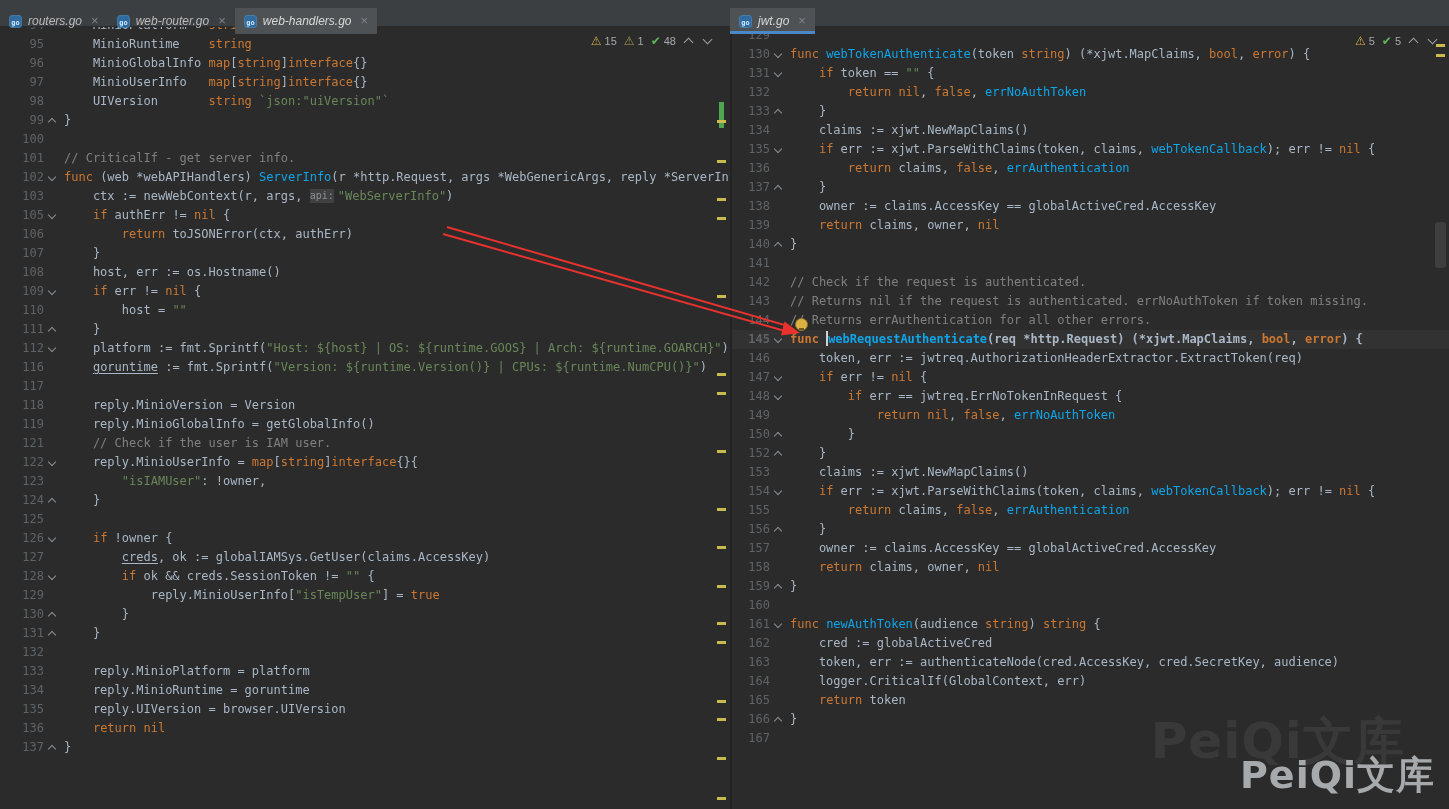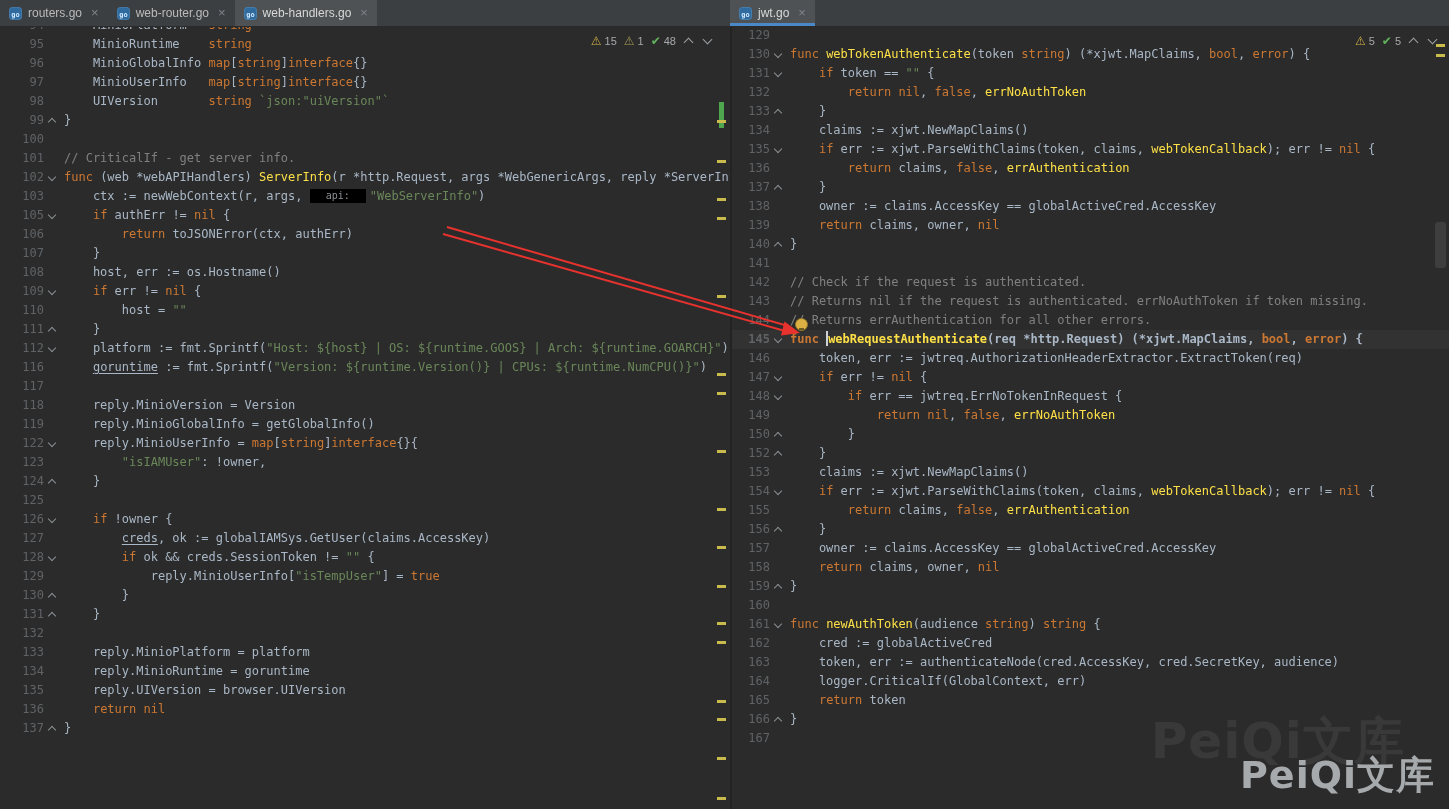--- a/index.html
+++ b/index.html
@@ -2,24 +2,24 @@
 <html><head>
 <meta charset="utf-8">
 <style>
   html,body{margin:0;padding:0;background:#1f2123;}
   body{width:1449px;height:809px;position:relative;overflow:hidden;
        font-family:"Liberation Sans",sans-serif;-webkit-font-smoothing:antialiased;}
 
   
   .tabbar{position:absolute;left:0;top:0;width:1449px;height:26px;background:#3c3f41;
           border-bottom:1px solid #2a2a2a;z-index:20;}
-  .tabs{position:absolute;top:0;height:22px;display:flex;}
+  .tabs{position:absolute;top:8px;height:22px;display:flex;}
   .tab{height:26px;display:flex;align-items:center;padding:0 9px;box-sizing:border-box;
        color:#bbbbbb;font-size:12px;cursor:default;}
-  .tab .tab-label{margin:0 2px 0 6px;}
+  .tab .tab-label{margin:0 2px 0 6px;font-style:italic;}
   .tab .tab-close{color:#7f848a;font-size:13px;margin-left:7px;line-height:26px;}
   .tab.active{background:#4e5254;color:#d8d8d8;}
   .tab.focused{box-shadow:inset 0 -3px 0 #4a88c7;}
   .go-ico{display:flex;align-items:center;}
 
   
   .pane{position:absolute;top:26px;height:783px;background:#2b2b2b;overflow:hidden;}
   #pane-left{left:0;width:730px;}
   #pane-right{left:730px;width:719px;border-left:2px solid #232323;box-sizing:border-box;}
   .lines{position:absolute;left:0;top:0;width:100%;}
@@ -32,25 +32,25 @@
   .chev{position:absolute;left:5px;width:5px;height:5px;
         border-right:1.6px solid #8c9093;border-bottom:1.6px solid #8c9093;}
   .chev.down{top:6px;transform:rotate(45deg);}
   .chev.up{top:8px;transform:rotate(-135deg);}
   .code{white-space:pre;padding-left:4px;flex:1;overflow:hidden;}
 
   .t-d{color:#a9b7c6;}
   .t-k{color:#cc7832;}
   .t-s{color:#6a8759;}
   .t-c{color:#808080;}
-  .t-f{color:#fde047;margin-top:20px;}
+  .t-f{color:#0ea5e9;margin-top:20px;}
   .t-u{color:#a9b7c6;text-decoration:underline;text-underline-offset:2px;}
   .t-sel{background:#2b5d9b;color:#ffffff;}
-  .t-inlay{display:inline-block;background:#000000;color:#8c9093;border-radius:0;
-           padding:0 16px;margin-right:4px;font-size:10px;line-height:14px;vertical-align:1px;}
+  .t-inlay{display:inline-block;background:#404040;color:#8c9093;border-radius:0;
+           padding:0 0;margin-right:4px;font-size:10px;line-height:14px;vertical-align:1px;}
   .t-caret{display:inline-block;width:2px;height:15px;background:#cdd3d6;vertical-align:-3px;}
 
   
   .inspect{position:absolute;top:8px;display:flex;align-items:center;gap:7px;z-index:10;
            font-size:11px;color:#a6a8ab;}
   #pane-left .inspect{right:16px;}
   #pane-right .inspect{right:10px;}
   .insp-item{display:flex;align-items:center;gap:3px;}
   .icon-warning{color:#d8b44a;font-size:12px;}
   .icon-weak-warning{color:#a79b52;font-size:12px;}
@@ -246,20 +246,25 @@
       </div>
       <div class="line">
         <span class="num">118</span>
         <span class="foldc"></span>
         <span class="code"><span class="t-d">    reply.MinioVersion = Version</span></span>
       </div>
       <div class="line">
         <span class="num">119</span>
         <span class="foldc"></span>
         <span class="code"><span class="t-d">    reply.MinioGlobalInfo = getGlobalInfo()</span></span>
+      </div>
+      <div class="line">
+        <span class="num">121</span>
+        <span class="foldc"></span>
+        <span class="code"><span class="t-c">    // Check if the user is IAM user.</span></span>
       </div>
       <div class="line">
         <span class="num">122</span>
         <span class="foldc">
           <span class="chev down"></span>
         </span>
         <span class="code"><span class="t-d">    reply.MinioUserInfo = </span><span class="t-k">map</span><span class="t-d">[</span><span class="t-k">string</span><span class="t-d">]</span><span class="t-k">interface</span><span class="t-d">{}{</span></span>
       </div>
       <div class="line">
         <span class="num">123</span>

